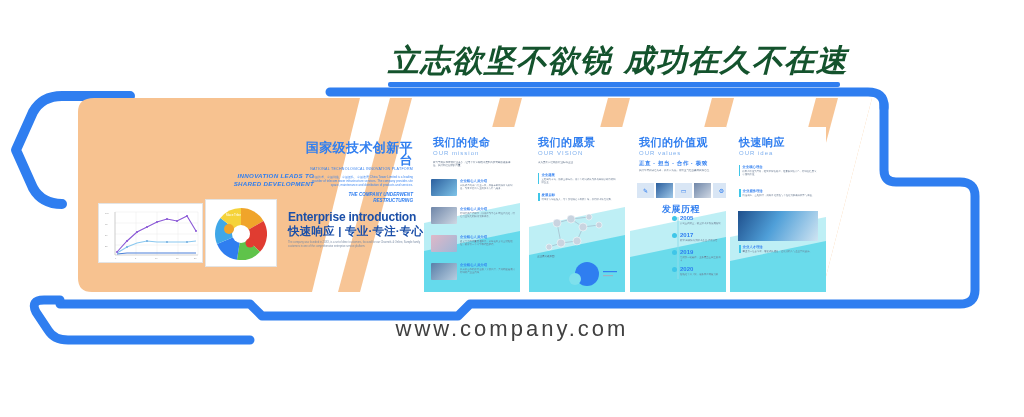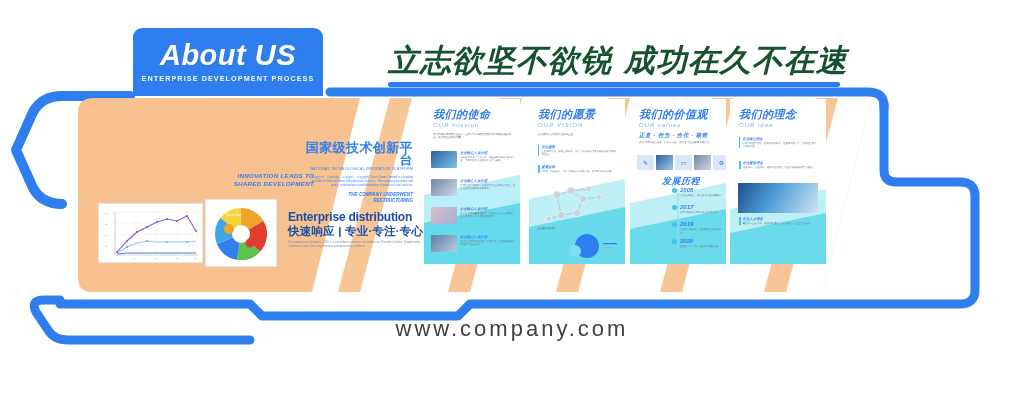--- a/index.html
+++ b/index.html
@@ -59,21 +59,21 @@
   .natl .en{color:#2f7ef0;font-size:3.6px;letter-spacing:.25px;line-height:5px;margin-top:1px;}
   .natl .body{color:#2f7ef0;font-size:3px;line-height:4.2px;margin-top:3px;text-align:right;opacity:.92;}
   .natl .restruct{color:#2f7ef0;font-size:4.6px;font-style:italic;font-weight:bold;line-height:6px;margin-top:4px;}
 
   .ent-intro{position:absolute;left:288px;top:210px;width:136px;}
   .ent-intro .en{color:#1b4fa8;font-size:12px;font-weight:bold;line-height:14px;letter-spacing:-.2px;}
   .ent-intro .cn{color:#1b4fa8;font-size:11.5px;font-weight:bold;line-height:14px;letter-spacing:.2px;}
   .ent-intro .sub{color:#7a8ba3;font-size:2.6px;line-height:3.6px;margin-top:3px;}
 
   
-  .card{position:absolute;top:99px;width:96px;height:165px;overflow:hidden;background:#fff;font-style:italic;}
+  .card{position:absolute;top:127px;width:96px;height:165px;overflow:hidden;background:#fff;}
   .card .cband{position:absolute;left:0;top:0;width:100%;height:100%;}
   .card .ctitle{position:absolute;left:9px;top:8px;color:#2f7ef0;font-size:11px;font-weight:bold;letter-spacing:.5px;}
   .card .csub{position:absolute;left:9px;top:23px;color:#7fb0ee;font-size:6px;letter-spacing:1px;}
   .card .cval{position:absolute;left:9px;top:33px;color:#2f7ef0;font-size:5.5px;font-weight:bold;letter-spacing:.6px;}
 
   .tinytext{color:#5a6b82;font-size:2.5px;line-height:3.4px;}
   .rowitem{position:absolute;display:flex;gap:3px;align-items:flex-start;}
   .rowitem .ph{width:26px;height:17px;flex:0 0 26px;border-radius:1px;}
   .rowitem .tx .h{color:#2f7ef0;font-size:3.4px;font-weight:bold;line-height:5px;}
   .rowitem .tx .b{color:#6a7a90;font-size:2.4px;line-height:3.2px;}
@@ -117,24 +117,20 @@
              Q975 304 960 304 L470 304 L458 316 L262 316 L250 304 L60 304" stroke="#2f7ef0" stroke-width="9" fill="none" stroke-linejoin="round" stroke-linecap="round"></path>
 
     <path d="M130 96 L62 96 Q42 96 33 112 L16 150 L33 188 Q42 204 62 204" stroke="#2f7ef0" stroke-width="10" fill="none" stroke-linecap="round" stroke-linejoin="round"></path>
     <path d="M118 112 L72 112 Q58 112 52 124 L40 150 L52 176" stroke="#2f7ef0" stroke-width="8" fill="none" stroke-linecap="round" stroke-linejoin="round" opacity="0"></path>
 
     <path d="M60 300 L44 300 Q30 300 36 312 L48 330 Q54 340 68 340 L250 340" stroke="#2f7ef0" stroke-width="9" fill="none" stroke-linecap="round" stroke-linejoin="round"></path>
 
     <path d="M470 312 L700 312" stroke="#2f7ef0" stroke-width="0" fill="none"></path>
   </svg>
 
-  <div class="about-tab">
-    <div class="t1">About US</div>
-    <div class="t2">ENTERPRISE  DEVELOPMENT  PROCESS</div>
-  </div>
 
   <div class="headline">立志欲坚不欲锐 成功在久不在速</div>
   <div class="headline-rule"></div>
 
   <div class="board">
     <svg class="board-svg" viewBox="0 0 830 200" width="830" height="200">
 
       <path d="M18 16 Q18 2 34 2 L812 2 L762 196 L32 196 Q18 196 18 182 Z" fill="#f7c290"></path>
 
       <path d="M300 2 L812 2 L762 196 L252 196 Z" fill="#ffffff"></path>
@@ -224,21 +220,21 @@
 
   <div class="natl">
     <div class="cn">国家级技术创新平台</div>
     <div class="en">NATIONAL TECHNOLOGICAL INNOVATION PLATFORM</div>
     <div class="body">中国技术、中国创造、中国团队、中国速度 China Tower Limited is a leading provider of telecom tower infrastructure services. The company provides site space, maintenance and distribution of products and services.</div>
     <div class="restruct">THE COMPANY UNDERWENT</div>
     <div class="restruct" style="margin-top:0">RESTRUCTURING</div>
   </div>
 
   <div class="ent-intro">
-    <div class="en">Enterprise distribution</div>
+    <div class="en">Enterprise introduction</div>
     <div class="cn">快速响应 | 专业·专注·专心</div>
     <div class="sub">The company was founded in 20XX, is a set of direct customers, focused for our Channels &amp; Online, Sample family customers in one of the comprehensive enterprise service platform.</div>
   </div>
 
   <div class="card" style="left:424px;">
     <svg class="cband" viewBox="0 0 96 165">
       <path d="M0 0 H96 V165 H0 Z" fill="#ffffff"></path>
       <path d="M0 96 L96 76 L96 165 L0 165 Z" fill="#7ee0ec" opacity=".55"></path>
       <path d="M0 124 L96 104 L96 165 L0 165 Z" fill="#49d3e8" opacity=".75"></path>
     </svg>
@@ -385,21 +381,21 @@
       </div>
     </div>
   </div>
 
   <div class="card" style="left:730px;">
     <svg class="cband" viewBox="0 0 96 165">
       <path d="M0 0 H96 V165 H0 Z" fill="#ffffff"></path>
       <path d="M0 110 L96 90 L96 165 L0 165 Z" fill="#7ee0ec" opacity=".5"></path>
       <path d="M0 134 L96 114 L96 165 L0 165 Z" fill="#49d3e8" opacity=".72"></path>
     </svg>
-    <div class="ctitle">我们的理念</div>
+    <div class="ctitle">快速响应</div>
     <div class="csub">OUR  idea</div>
 
     <div class="kv" style="left:9px;top:38px;width:78px;">
       <div class="bar"></div>
       <div>
         <div class="h">企业核心理念</div>
         <div class="b">以客户价值为导向，把简单留给用户，把复杂留给自己，持续创造真实可感的价值。</div>
       </div>
     </div>
     <div class="kv" style="left:9px;top:62px;width:78px;">

